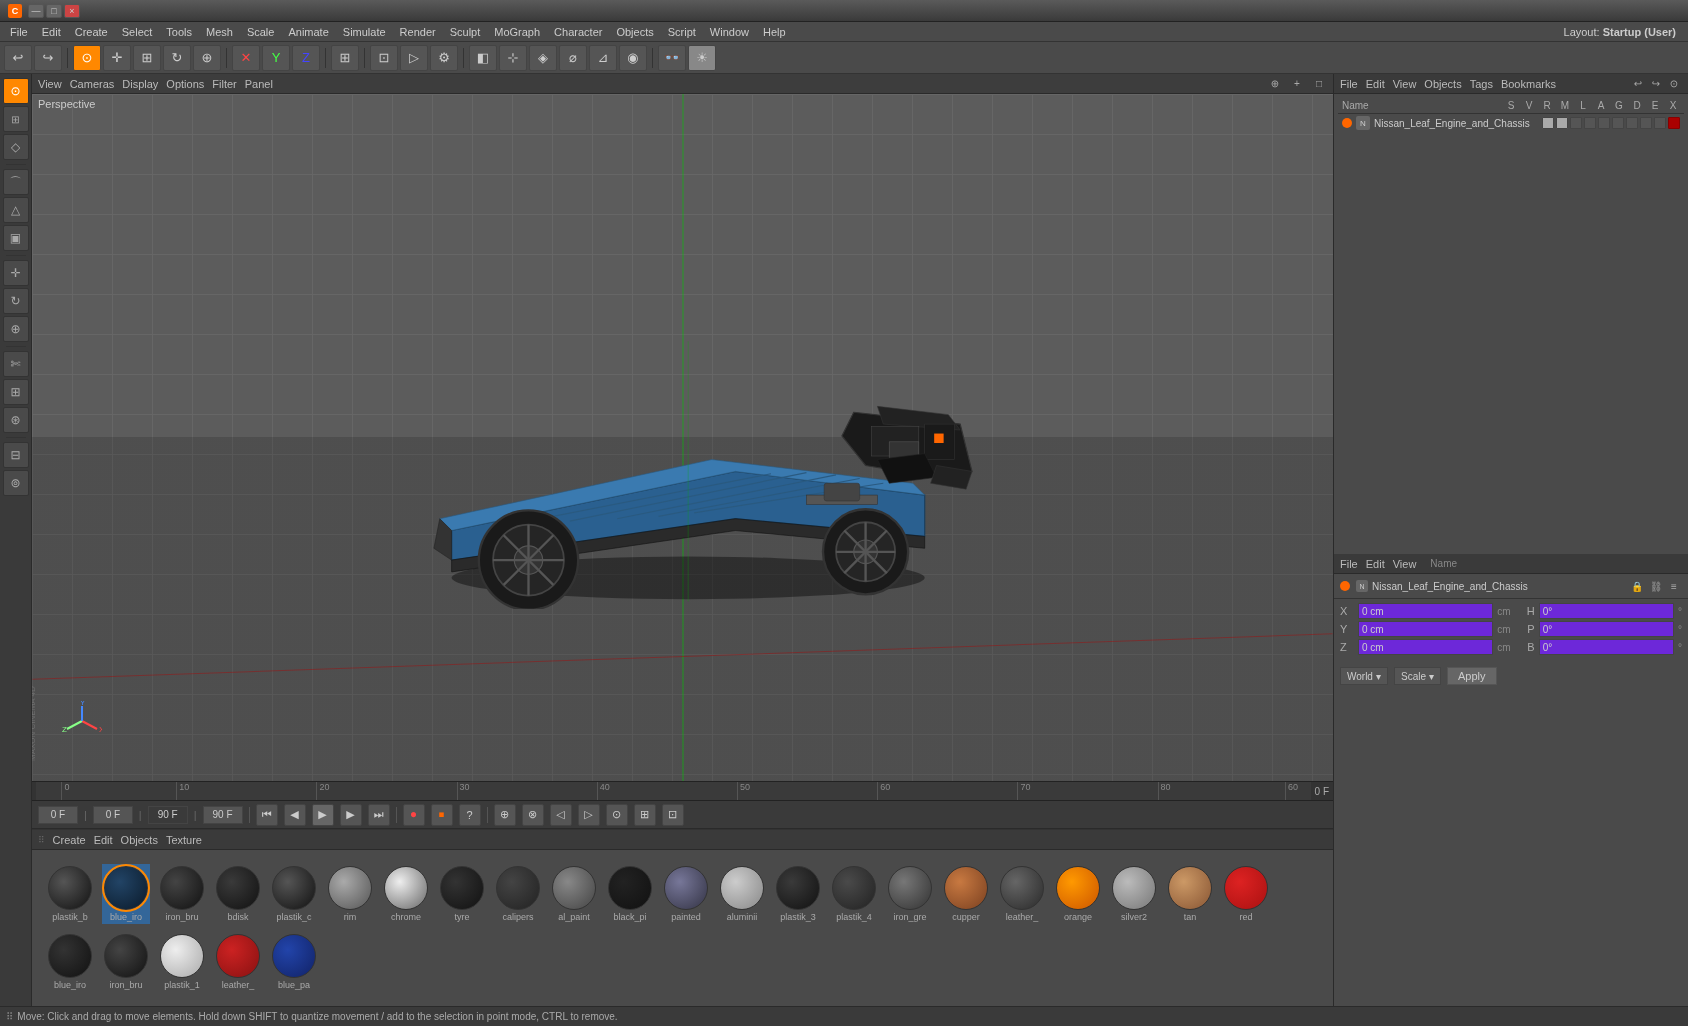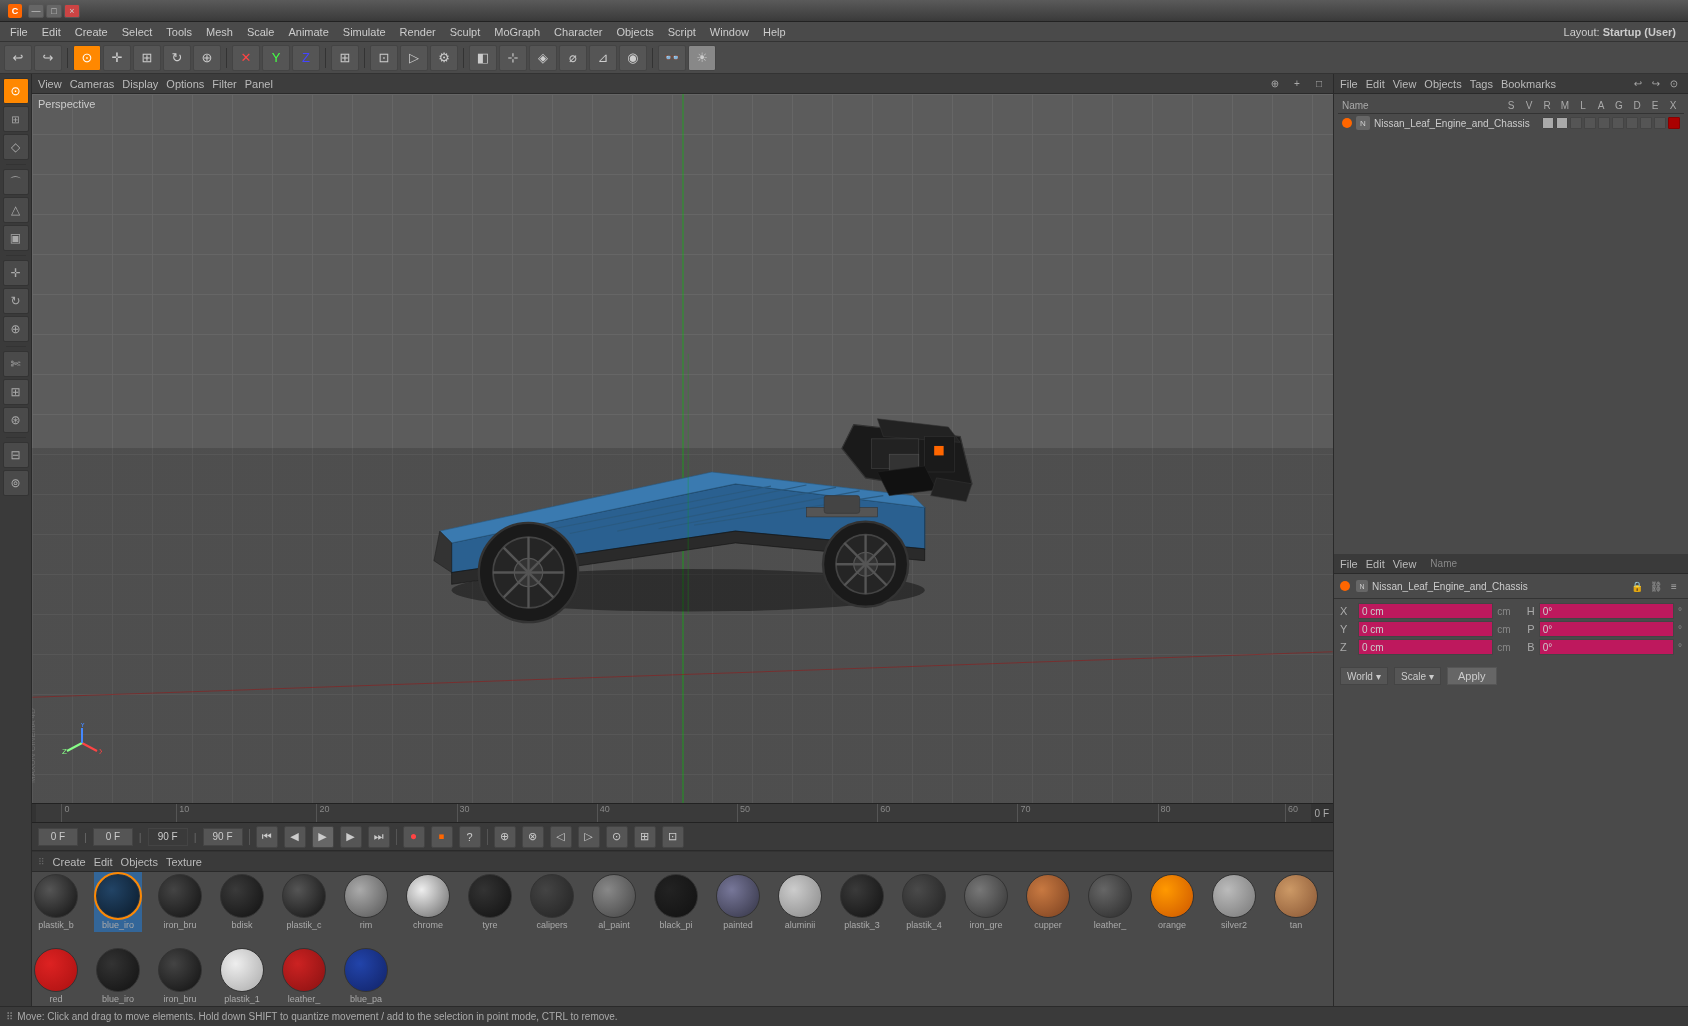--- a/index.html
+++ b/index.html
@@ -253,22 +253,22 @@
       align-items: center;
       padding: 0 6px;
       gap: 8px;
       border-bottom: 1px solid #2a2a2a;
     }
     .mat-menu { cursor: pointer; color: #bbb; font-size: 11px; }
 
     #mat-grid {
       display: flex;
       flex-wrap: wrap;
-      padding: 0;
-      gap: 14px;
+      padding: 14px;
+      gap: 8px;
       align-content: flex-start;
     }
     .mat-item {
       display: flex;
       flex-direction: column;
       align-items: center;
       cursor: pointer;
       padding: 2px;
     }
     .mat-item.selected { background: #336699; }
@@ -364,21 +364,21 @@
     #attr-object-name {
       display: flex;
       align-items: center;
       gap: 4px;
       flex: 1;
       font-size: 11px;
     }
     .coord-input {
       flex: 1;
       height: 16px;
-      background: #be185d;
+      background: #6d28d9;
       border: 1px solid #444;
       color: #ccc;
       font-size: 10px;
       padding: 0 3px;
     }
 
     #apply-row {
       display: flex;
       align-items: center;
       padding: 4px 6px;

